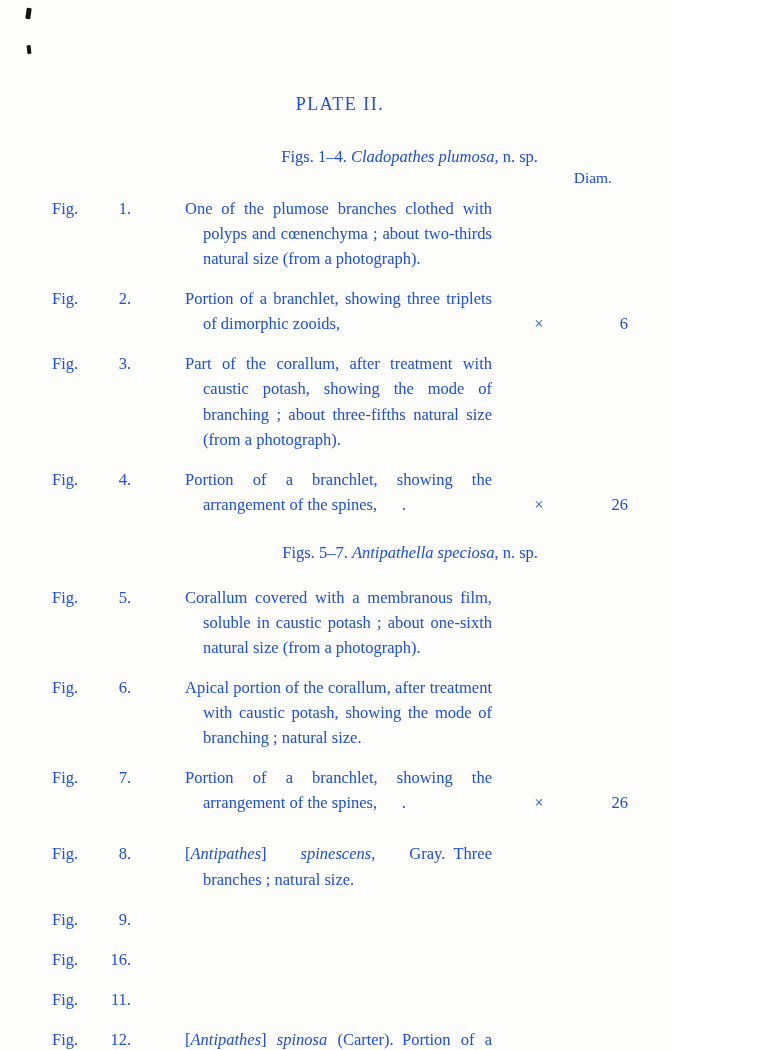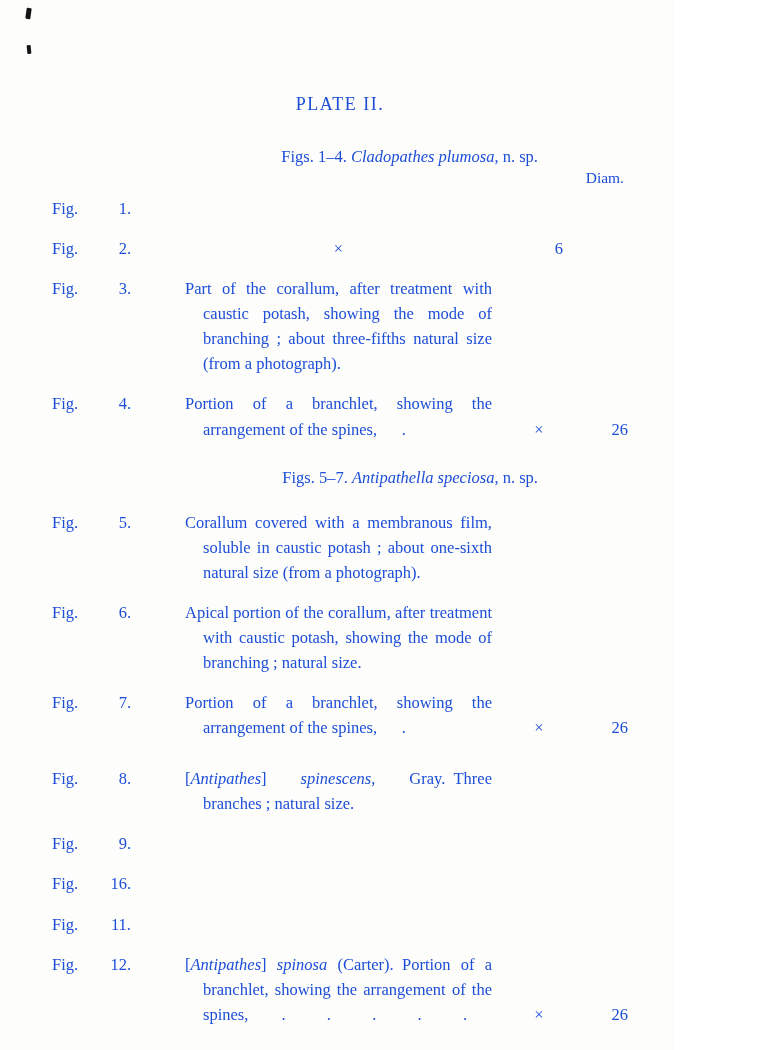--- a/index.html
+++ b/index.html
@@ -30,21 +30,21 @@
     font-size: 16.5px;
     margin: 26px 90px 22px 0;
   }
   .heading:first-child {
     margin-top: 0;
     margin-bottom: 2px;
   }
   .diam-label {
     text-align: right;
     font-size: 15.5px;
-    margin: 0 4px 9px 0;
+    margin: 0 16px 9px 0;
   }
   .fig-row {
     display: grid;
     grid-template-columns: 32px 24px 8px 1fr 48px 42px;
     margin-bottom: 15px;
     font-size: 16.5px;
     line-height: 1.52;
     gap: 23px;
   }
   .gap-top { margin-top: 26px; }
@@ -70,27 +70,29 @@
   <div class="mark mark2"></div>
   <div class="content">
     <div class="title">PLATE II.</div>
     <div>
         <div class="heading"><span>Figs. 1–4. </span><span class="it">Cladopathes plumosa</span><span>, n. sp.</span></div>
         <div class="diam-label">Diam.</div>
         <div class="fig-row">
           <span class="fig-label">Fig.</span>
           <span class="fig-num">1.</span>
           <span class="fig-gutter"></span>
+          <p class="fig-text"><span>One of the plumose branches clothed with polyps and cœnenchyma&nbsp;; about two-thirds natural size (from a photograph).</span></p>
           <span class="fig-mult"></span>
           <span class="fig-diam"></span>
         </div>
         <div class="fig-row">
           <span class="fig-label">Fig.</span>
           <span class="fig-num">2.</span>
           <span class="fig-gutter"></span>
+          <p class="fig-text"><span>Portion of a branchlet, showing three triplets of dimorphic zooids,</span></p>
           <span class="fig-mult">×</span>
           <span class="fig-diam">6</span>
         </div>
         <div class="fig-row">
           <span class="fig-label">Fig.</span>
           <span class="fig-num">3.</span>
           <span class="fig-gutter"></span>
           <p class="fig-text"><span>Part of the corallum, after treatment with caustic potash, showing the mode of branching&nbsp;; about three-fifths natural size (from a photograph).</span></p>
           <span class="fig-mult"></span>
           <span class="fig-diam"></span>

